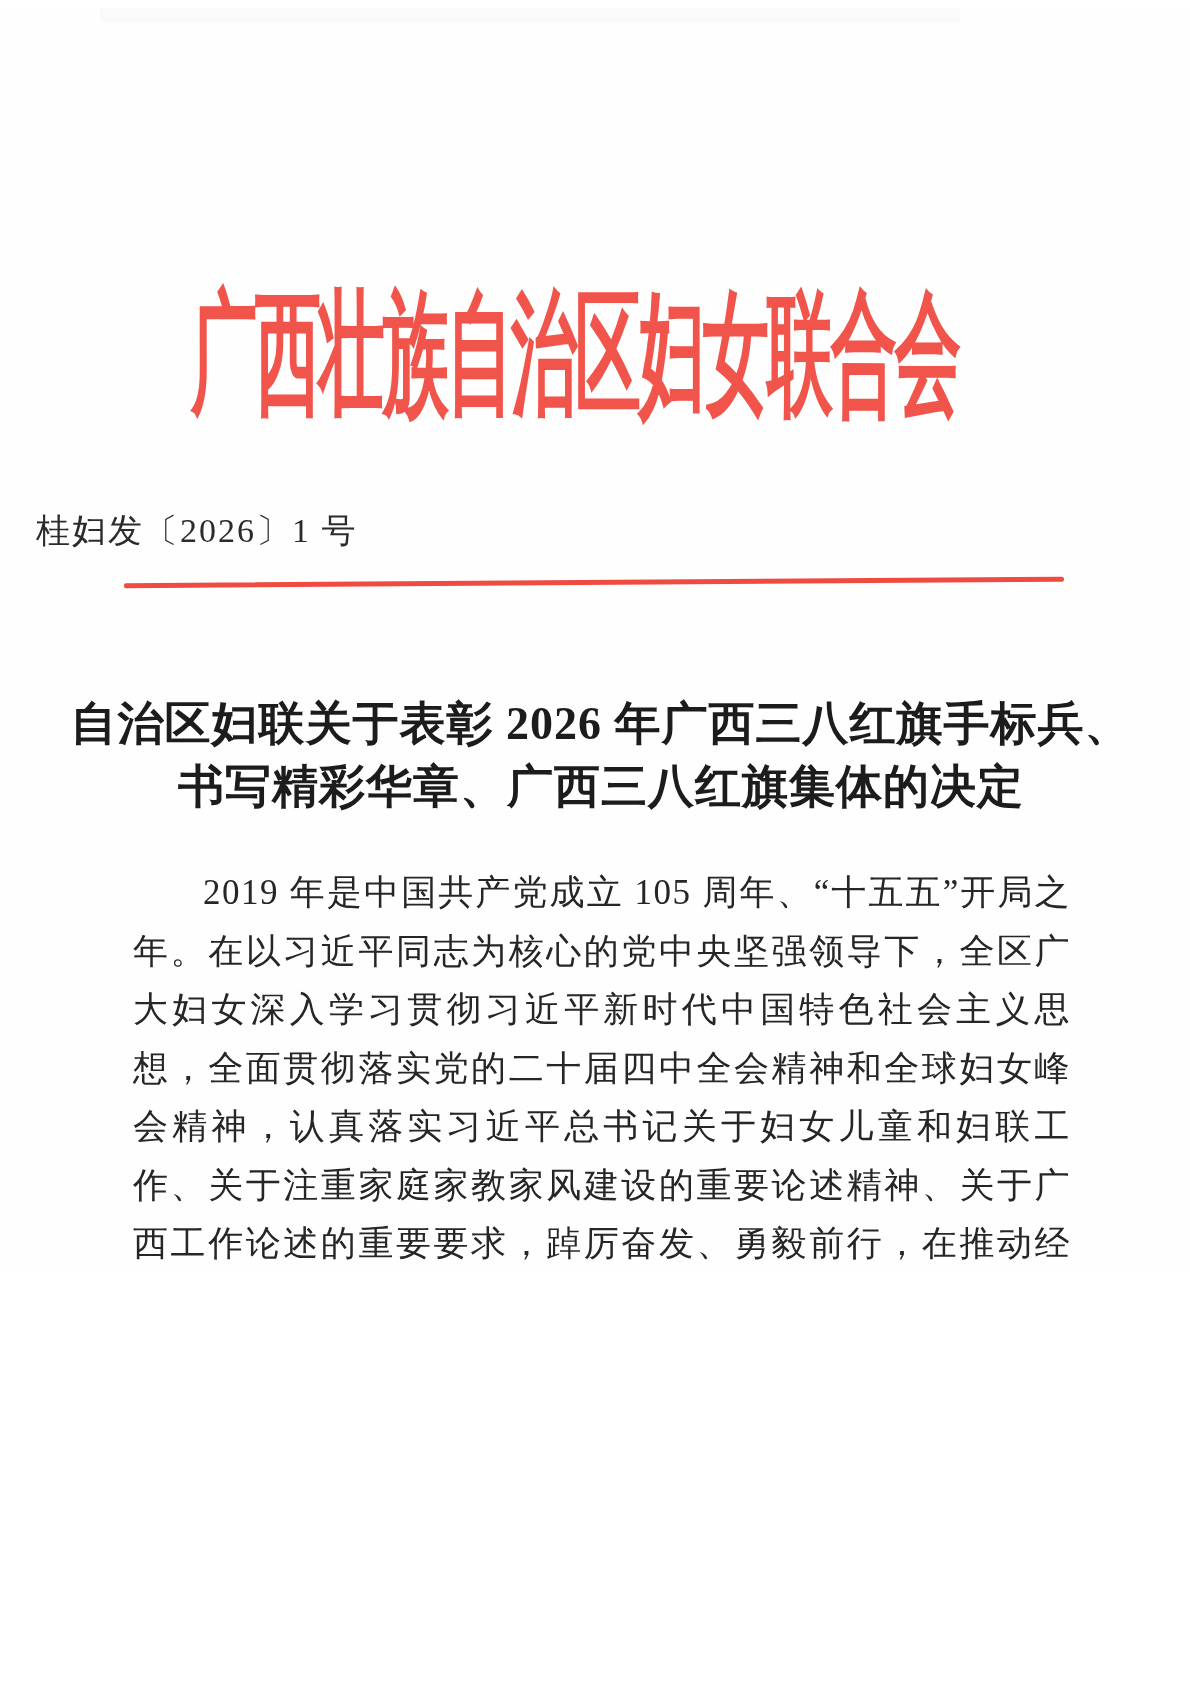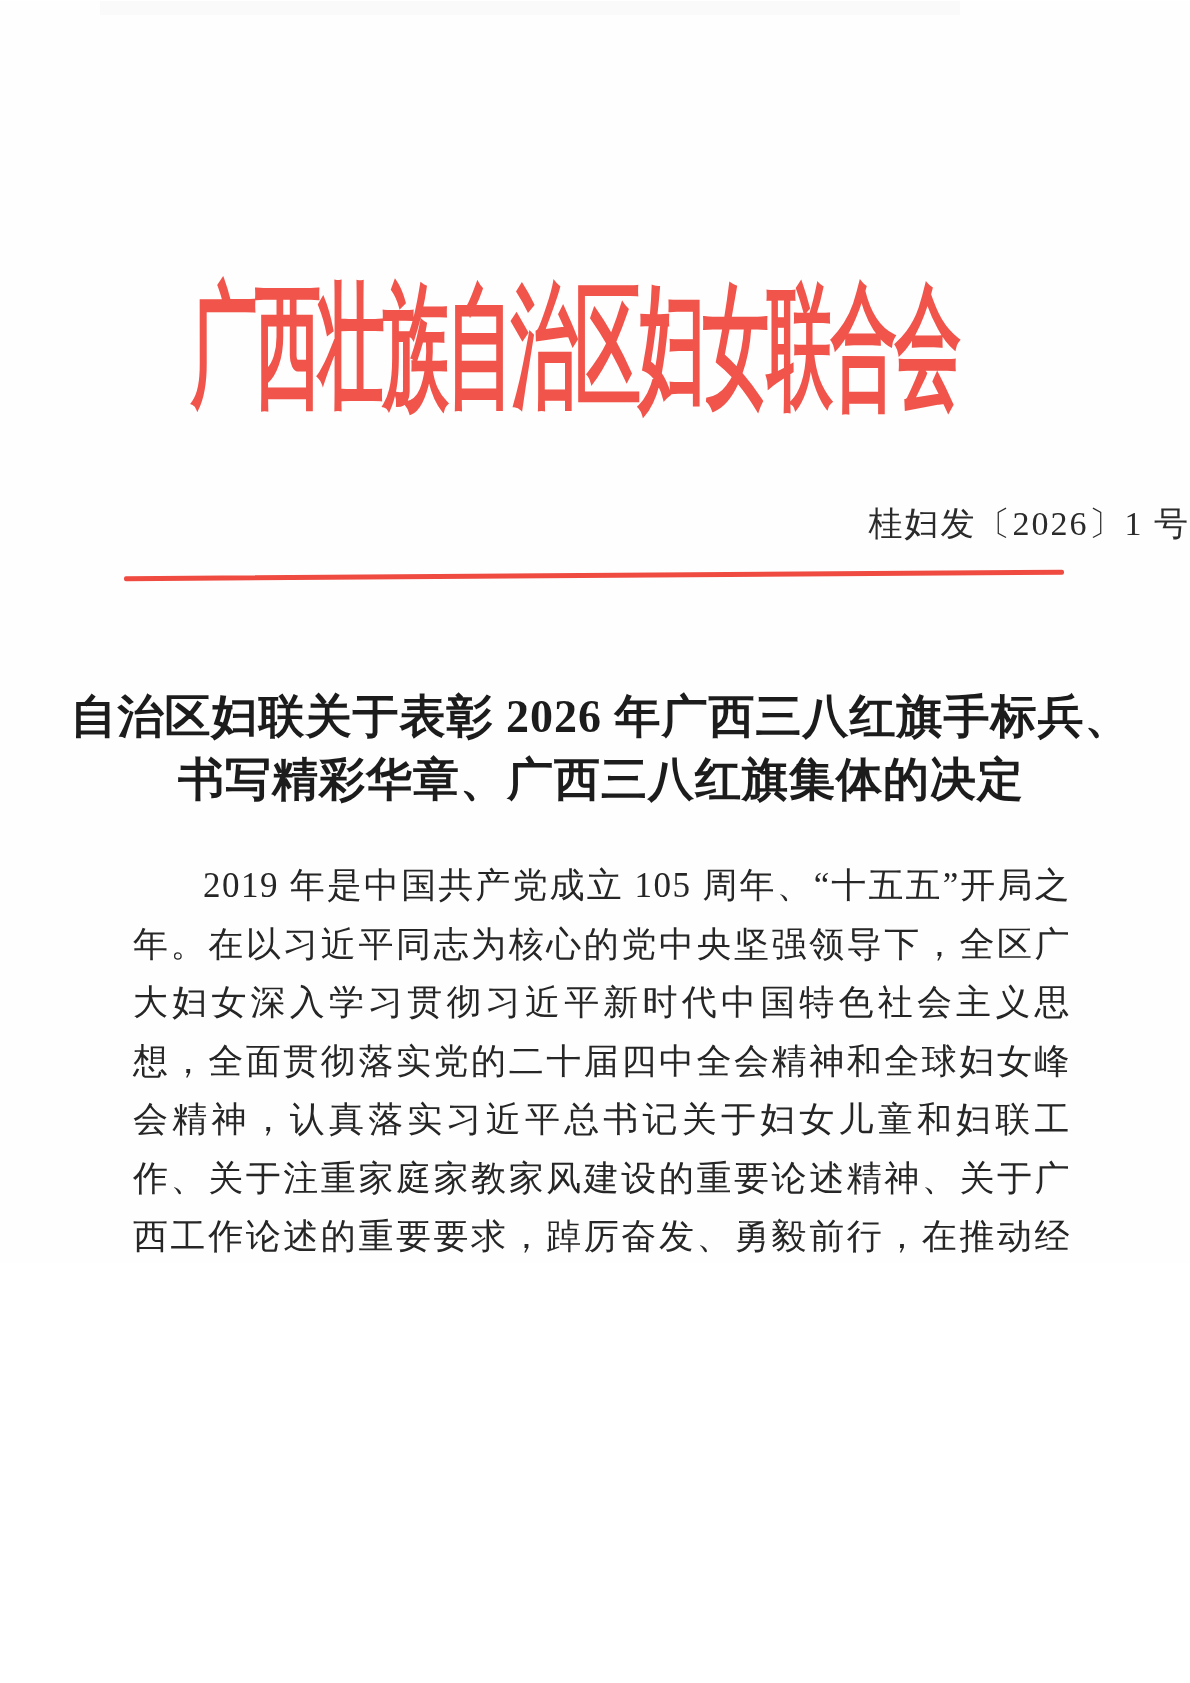--- a/index.html
+++ b/index.html
@@ -3,21 +3,21 @@
 <meta charset="utf-8">
 <style>
   * { margin: 0; padding: 0; box-sizing: border-box; }
   html, body { background: #ffffff; }
   body { font-family: "Liberation Serif", serif; }
 
   .page {
     position: relative;
     width: 1190px;
     height: 1262px;
-    margin: 1px auto;
+    margin: 8px auto;
     background: #fefefe;
     overflow: hidden;
   }
 
   
   .scan-artifact {
     position: absolute;
     top: 0; left: 100px;
     width: 860px; height: 14px;
     background: #fafafa;
@@ -39,21 +39,21 @@
     color: #f0544a;
     white-space: nowrap;
     transform: scaleY(2.05);
     transform-origin: center;
   }
 
   .doc-number {
     position: absolute;
     top: 500px;
     left: 0; right: 0;
-    text-align: right;
+    text-align: left;
     font-size: 34px;
     color: #2b2b2b;
     letter-spacing: 2px;
     padding-left: 36px;
   }
 
   .red-rule {
     position: absolute;
     top: 572px;
     left: 124px;

